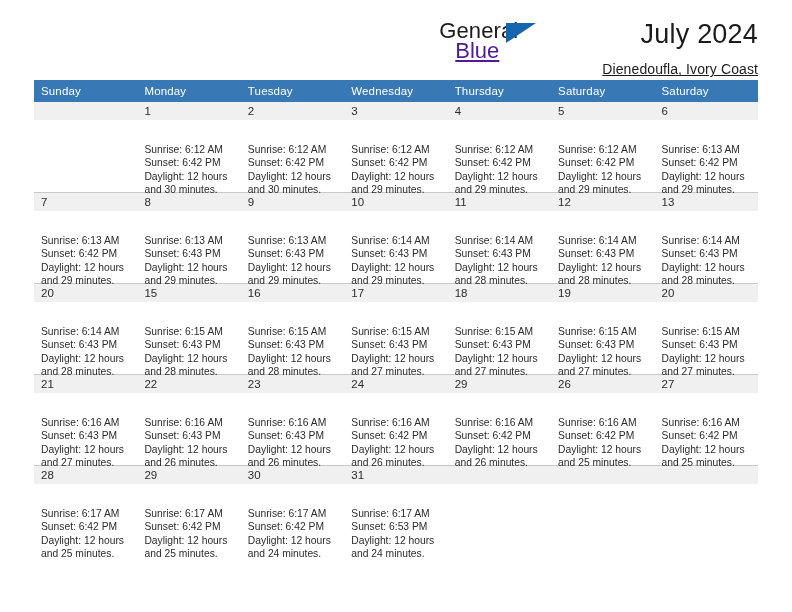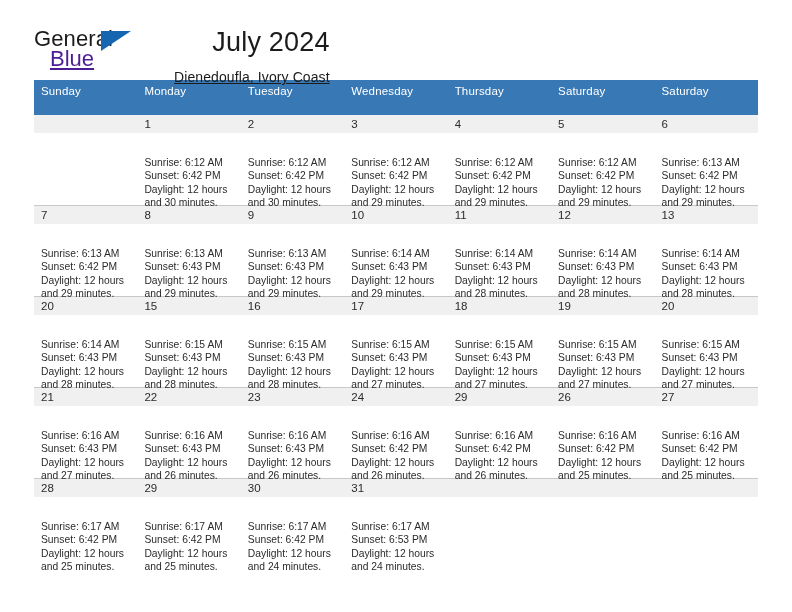--- a/index.html
+++ b/index.html
@@ -19,22 +19,22 @@
     width: 792px;
     height: 612px;
     box-sizing: border-box;
     padding: 0 34px;
   }
 
   
   .top-bar {
     display: flex;
     align-items: flex-start;
-    justify-content: flex-start;
-    padding-top: 28px;
+    justify-content: flex-end;
+    padding-top: 20px;
     height: 68px;
     box-sizing: border-box;
   }
   .brand {
     position: relative;
     width: 140px;
     height: 48px;
     user-select: none;
   }
   .brand-general {
@@ -61,20 +61,21 @@
     top: 3px;
     width: 0;
     height: 0;
     border-left: 30px solid #1565b0;
     border-bottom: 20px solid transparent;
   }
 
   .title-block {
     text-align: right;
     padding-top: 0;
+    margin-left: 23px;
   }
   .cal-title {
     font-size: 27px;
     font-weight: normal;
     color: #1b1b1b;
     line-height: 1.05;
     letter-spacing: .2px;
   }
   .cal-subtitle {
     font-size: 14px;
@@ -90,21 +91,21 @@
     width: 724px;
     border-collapse: collapse;
     table-layout: fixed;
   }
   .calendar th {
     background: #3878b4;
     color: #ffffff;
     font-size: 11.5px;
     font-weight: normal;
     text-align: left;
-    padding: 5px 0 18px 7px;
+    padding: 5px 0 5px 7px;
     height: 20px;
     box-sizing: border-box;
     letter-spacing: .15px;
   }
   .calendar td {
     vertical-align: top;
     padding: 0;
     width: 103.4px;
     border-top: 1px solid #c8c8c8;
     height: 90px;

